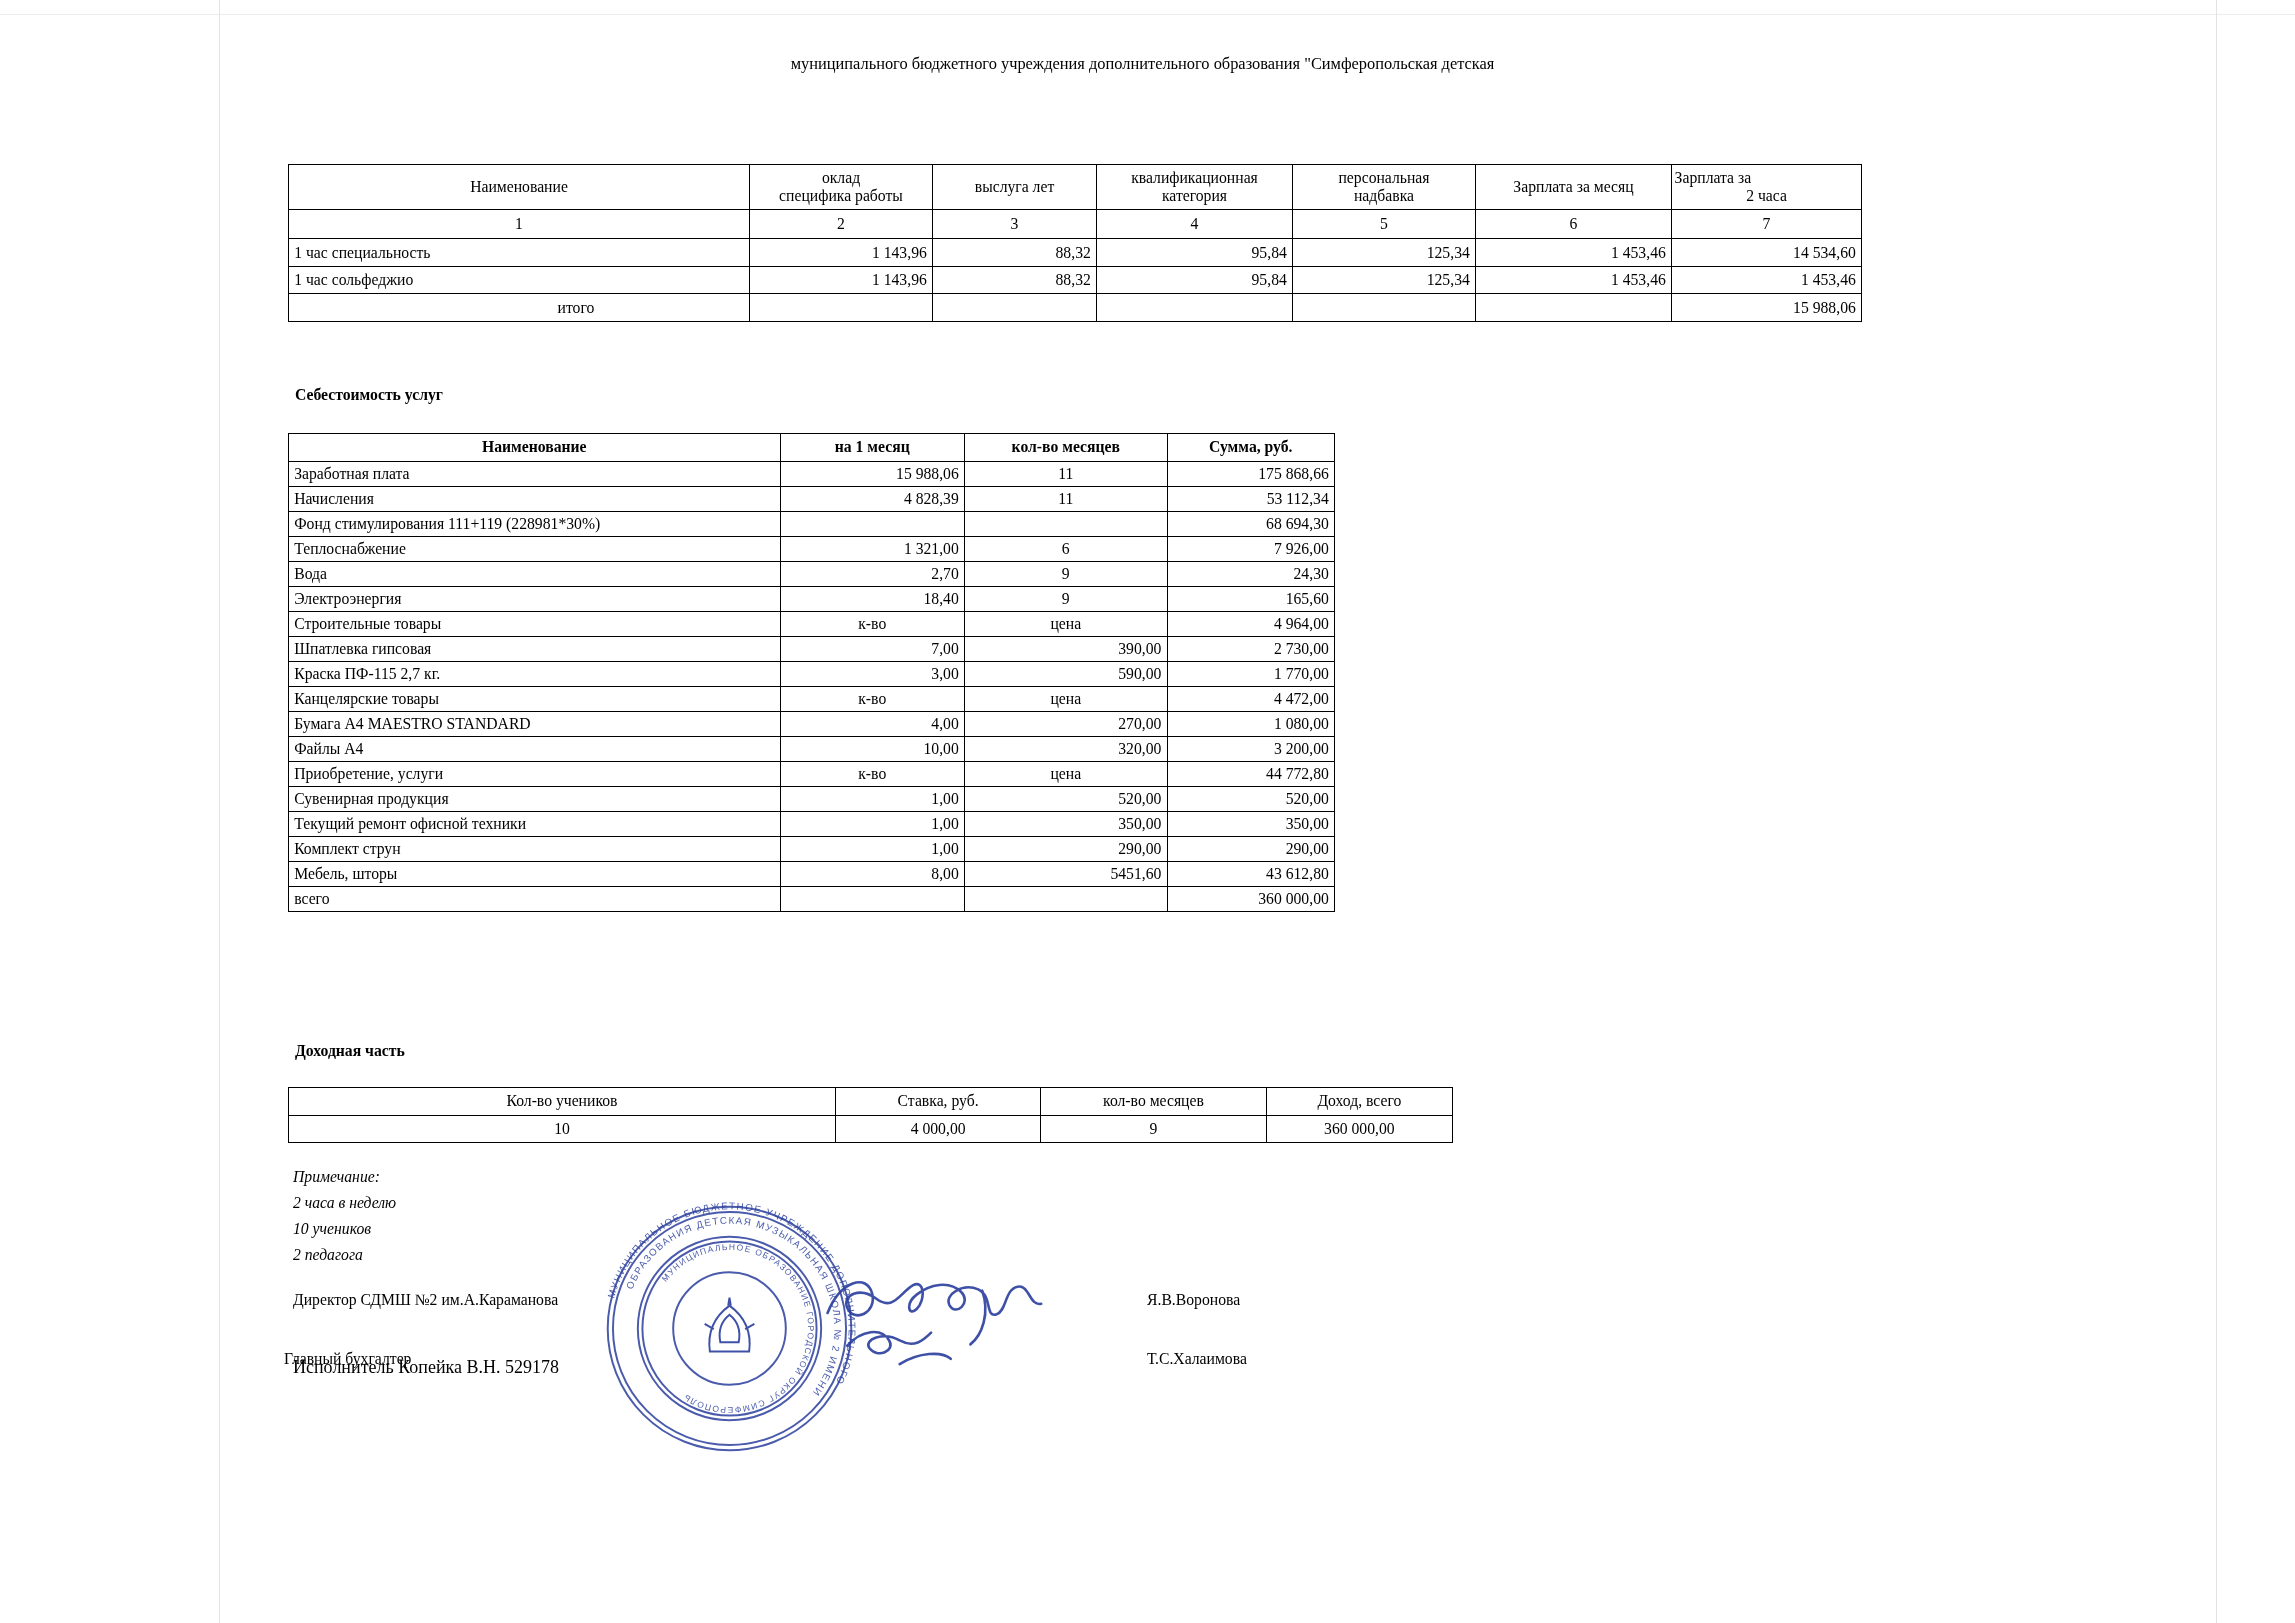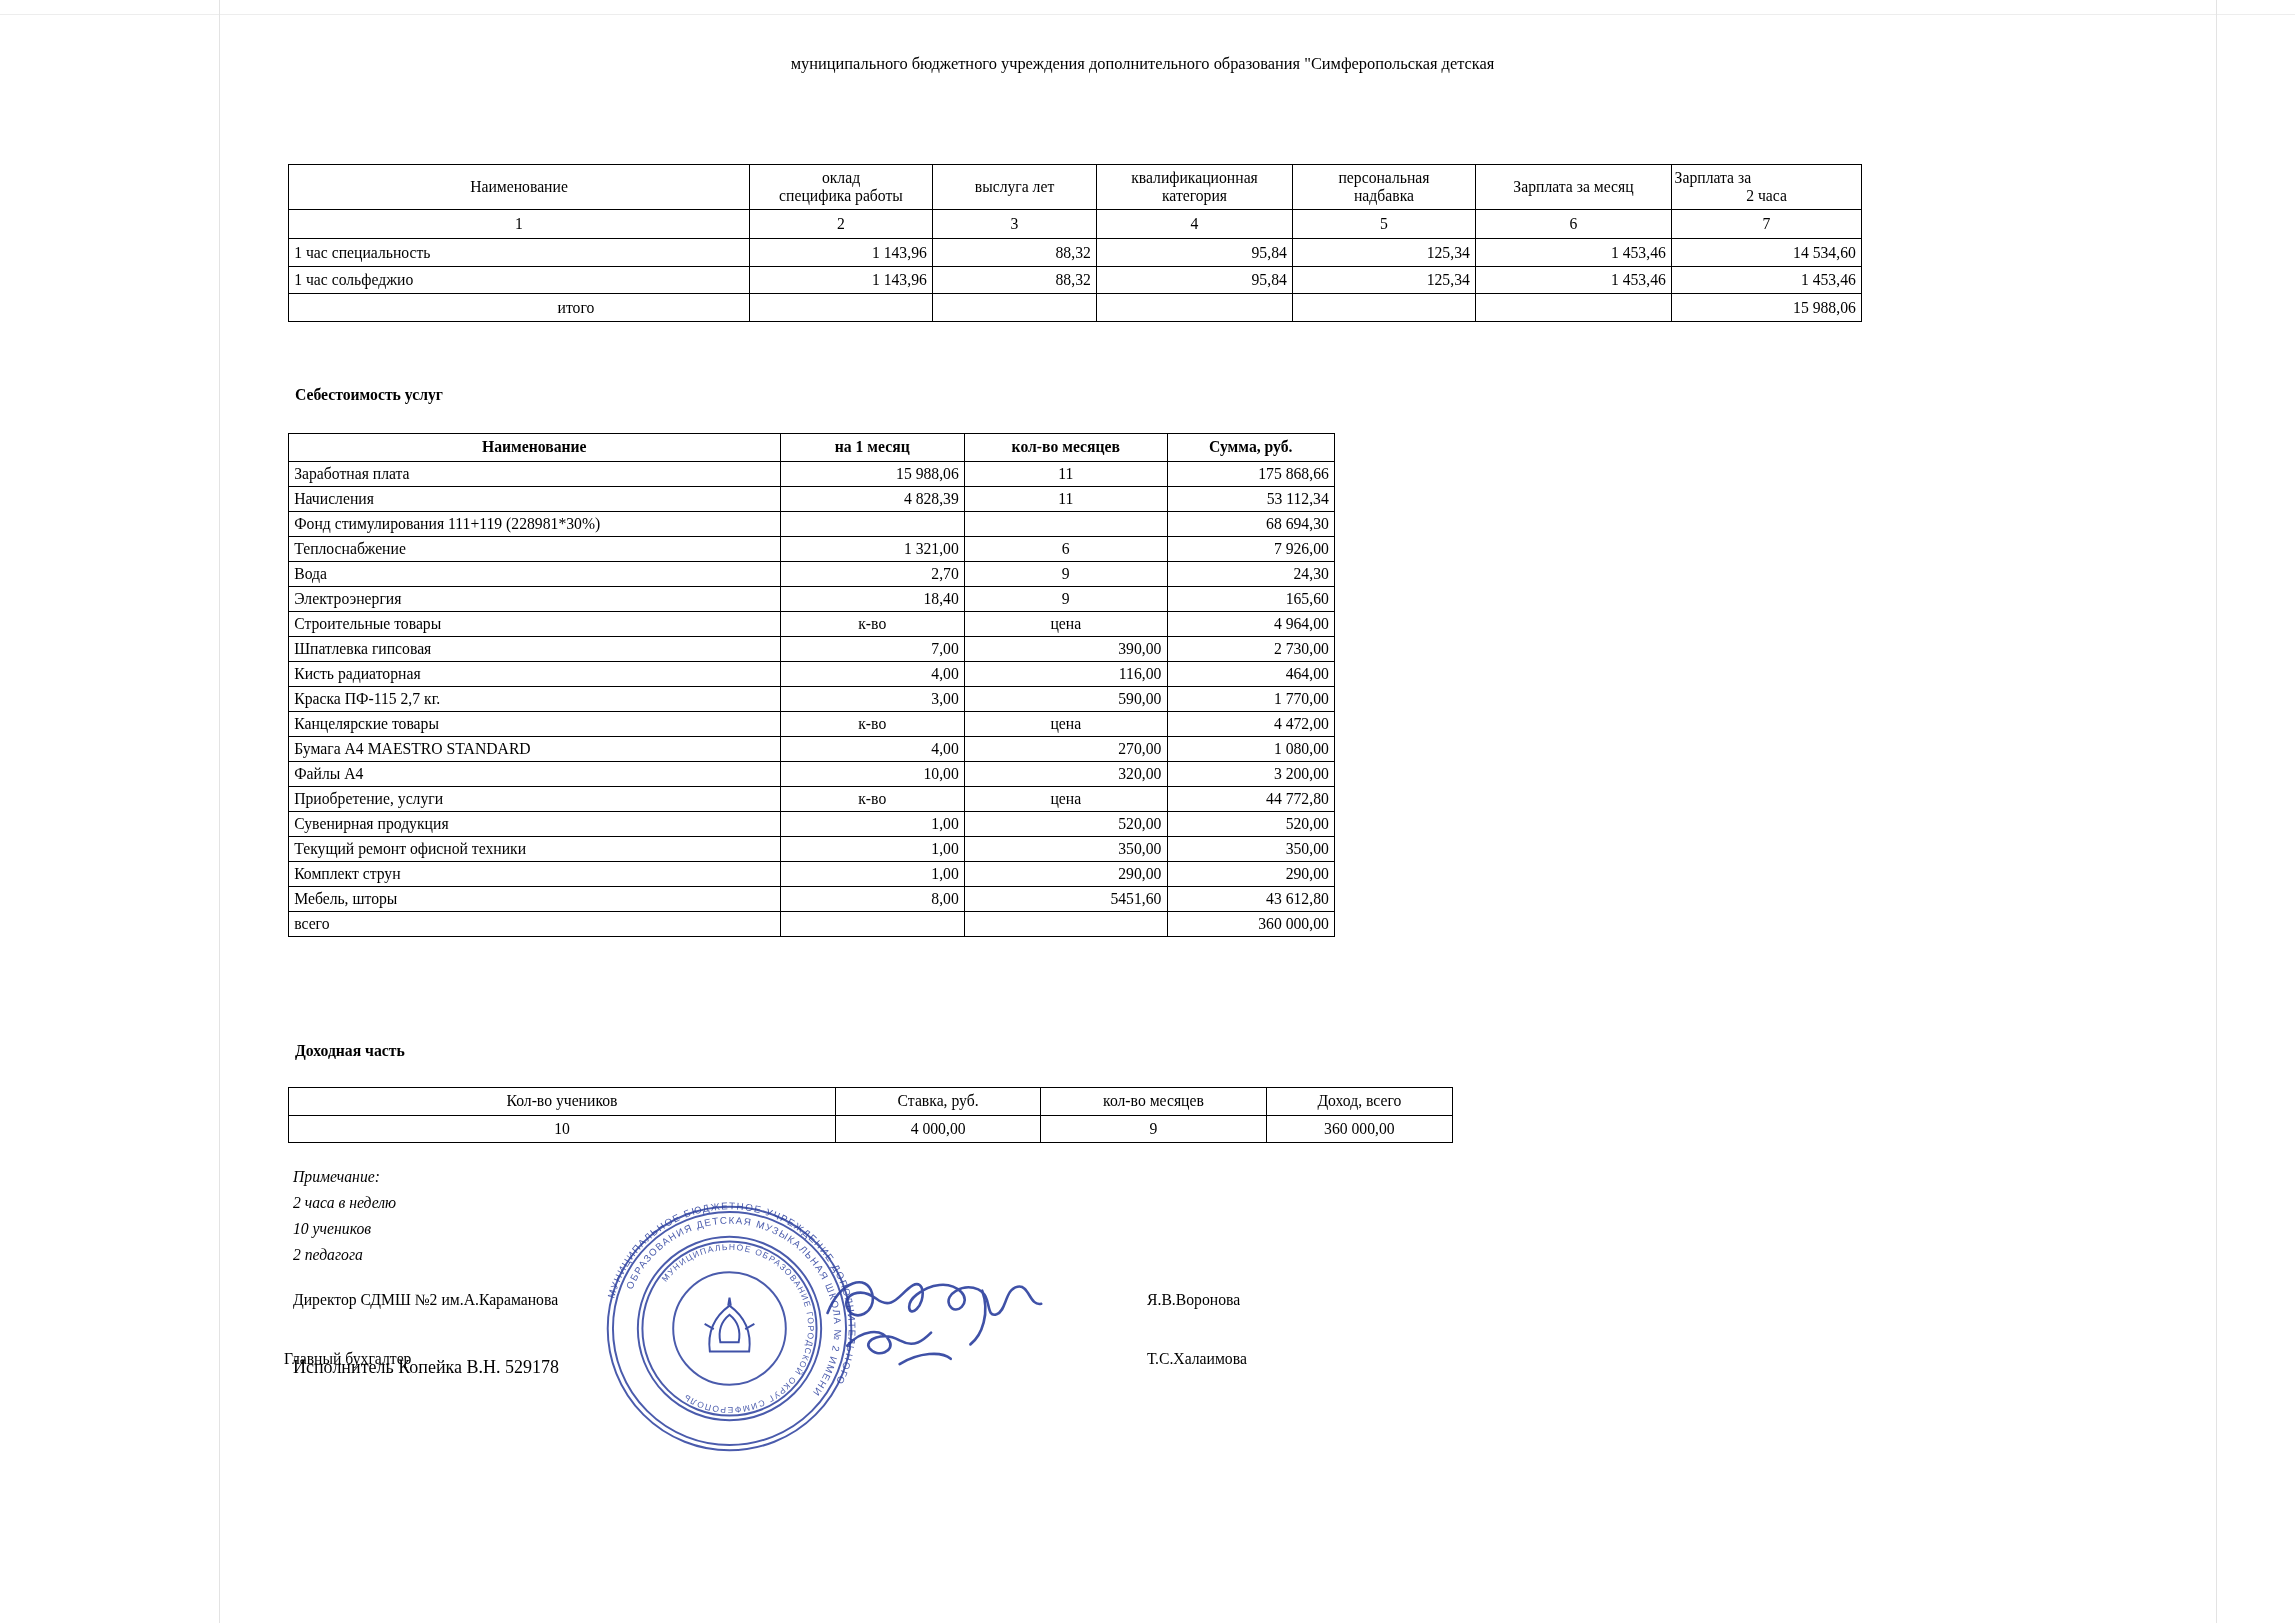--- a/index.html
+++ b/index.html
@@ -270,26 +270,20 @@
         <td class="c">цена</td>
         <td class="r">4 964,00</td>
       </tr>
       <tr>
         <td class="l">Шпатлевка гипсовая</td>
         <td class="r">7,00</td>
         <td class="r">390,00</td>
         <td class="r">2 730,00</td>
       </tr>
       <tr>
-        <td class="l">Кисть радиаторная</td>
-        <td class="r">4,00</td>
-        <td class="r">116,00</td>
-        <td class="r">464,00</td>
-      </tr>
-      <tr>
         <td class="l">Краска ПФ-115 2,7 кг.</td>
         <td class="r">3,00</td>
         <td class="r">590,00</td>
         <td class="r">1 770,00</td>
       </tr>
       <tr>
         <td class="l">Канцелярские товары</td>
         <td class="c">к-во</td>
         <td class="c">цена</td>
         <td class="r">4 472,00</td>

